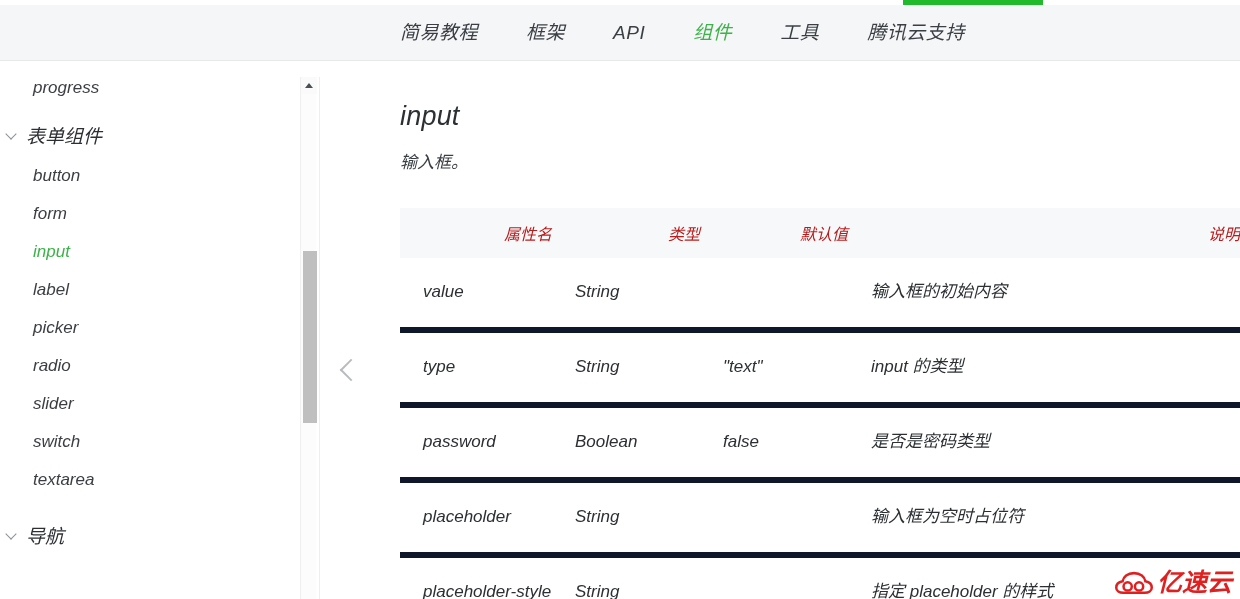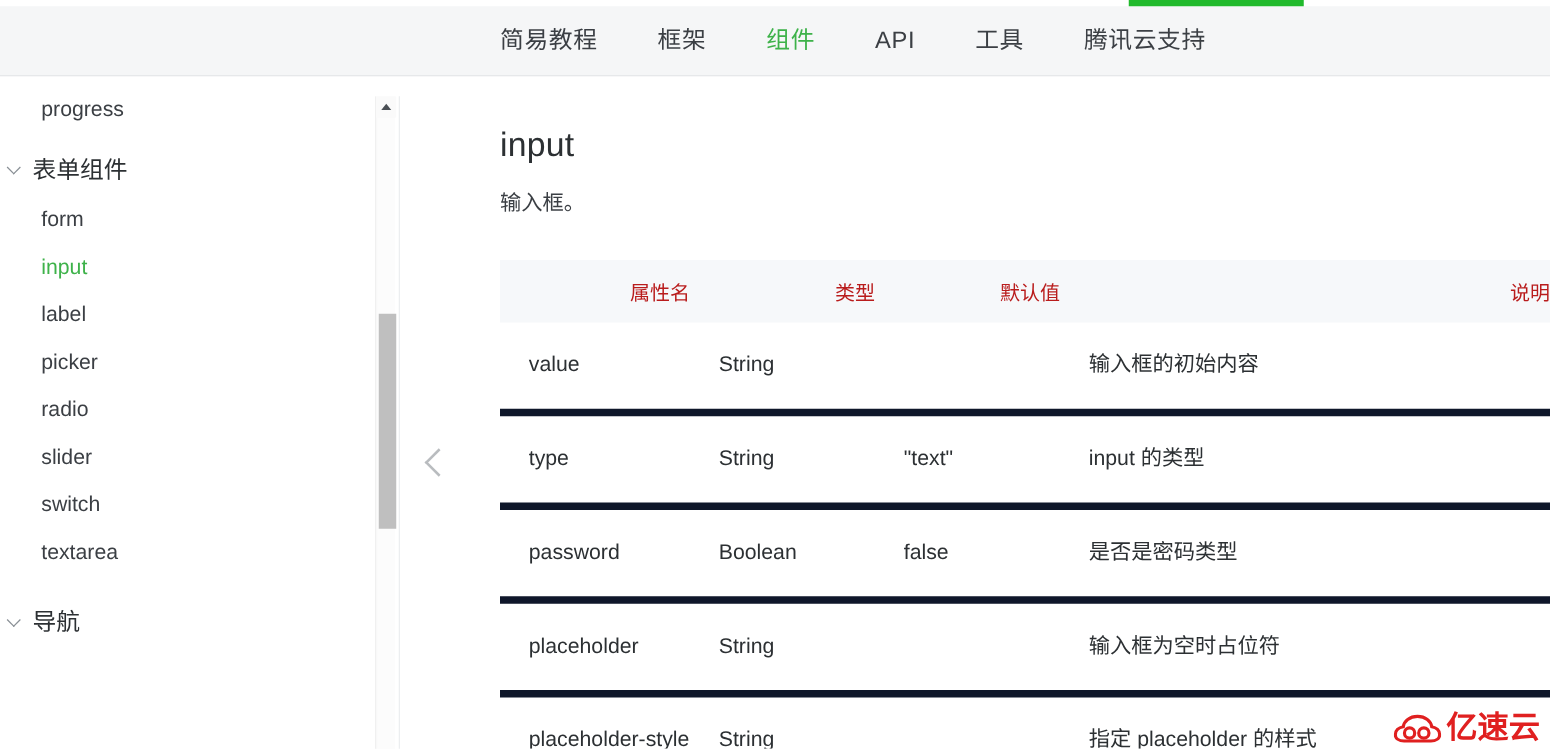--- a/index.html
+++ b/index.html
@@ -13,20 +13,21 @@
     background: #ffffff;
     font-family: "Liberation Sans", "DejaVu Sans", sans-serif;
     -webkit-font-smoothing: antialiased;
   }
 
   .page {
     position: relative;
     width: 1240px;
     height: 599px;
     background: #ffffff;
+    font-style: italic;
   }
 
   
   .top-accent-wrap {
     position: absolute;
     top: 0; left: 0;
     width: 1240px;
     height: 5px;
     background: transparent;
     z-index: 40;
@@ -286,37 +287,38 @@
 <div class="page">
 
   <div class="top-accent-wrap">
     <div class="top-accent"></div>
   </div>
 
   <div class="site-header">
     <div class="nav">
       <div class="nav-item">简易教程</div>
       <div class="nav-item">框架</div>
+      <div class="nav-item">API</div>
       <div class="nav-item active">组件</div>
-      <div class="nav-item">API</div>
       <div class="nav-item">工具</div>
       <div class="nav-item">腾讯云支持</div>
     </div>
   </div>
 
   <div class="sidebar">
     <div class="sidebar-inner">
 
       <div class="side-link" style="height:34px;line-height:22px;">progress</div>
 
       <div class="side-group">
         <span class="chev"></span>
         <span>表单组件</span>
       </div>
 
+      <div class="side-link">button</div>
       <div class="side-link">form</div>
       <div class="side-link active">input</div>
       <div class="side-link">label</div>
       <div class="side-link">picker</div>
       <div class="side-link">radio</div>
       <div class="side-link">slider</div>
       <div class="side-link">switch</div>
       <div class="side-link">textarea</div>
 
       <div class="side-group" style="margin-top:12px;">

